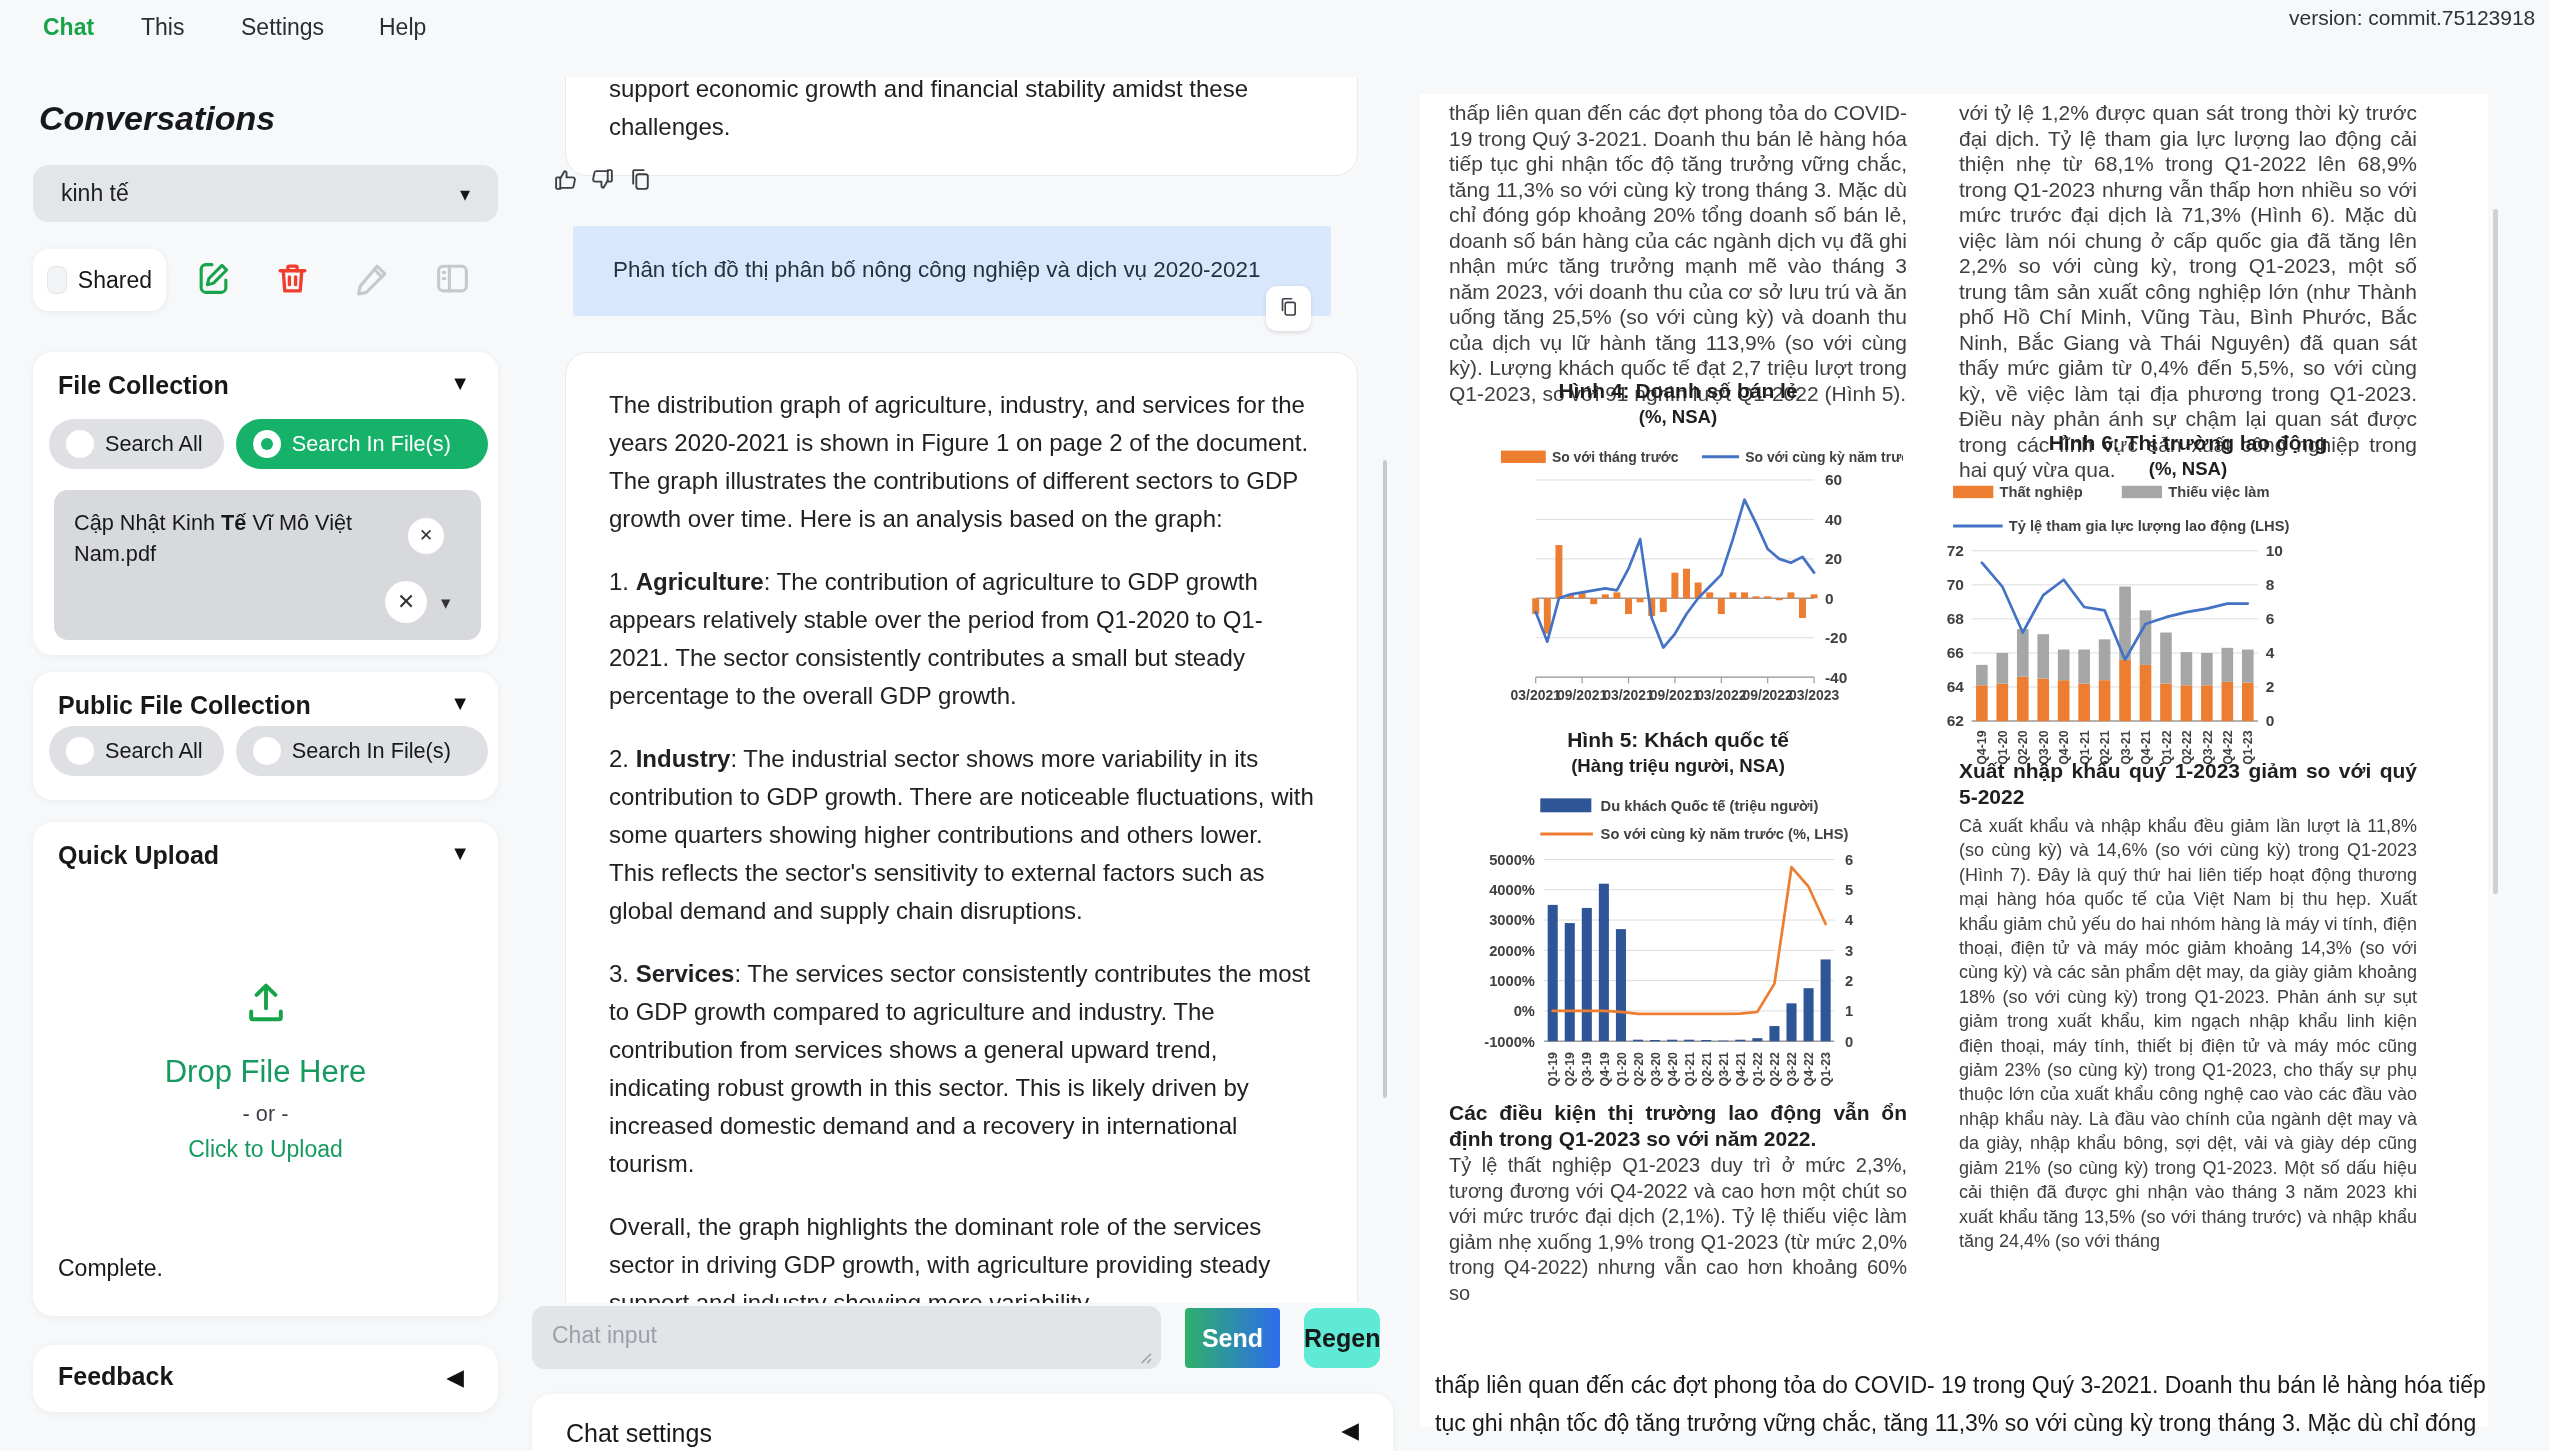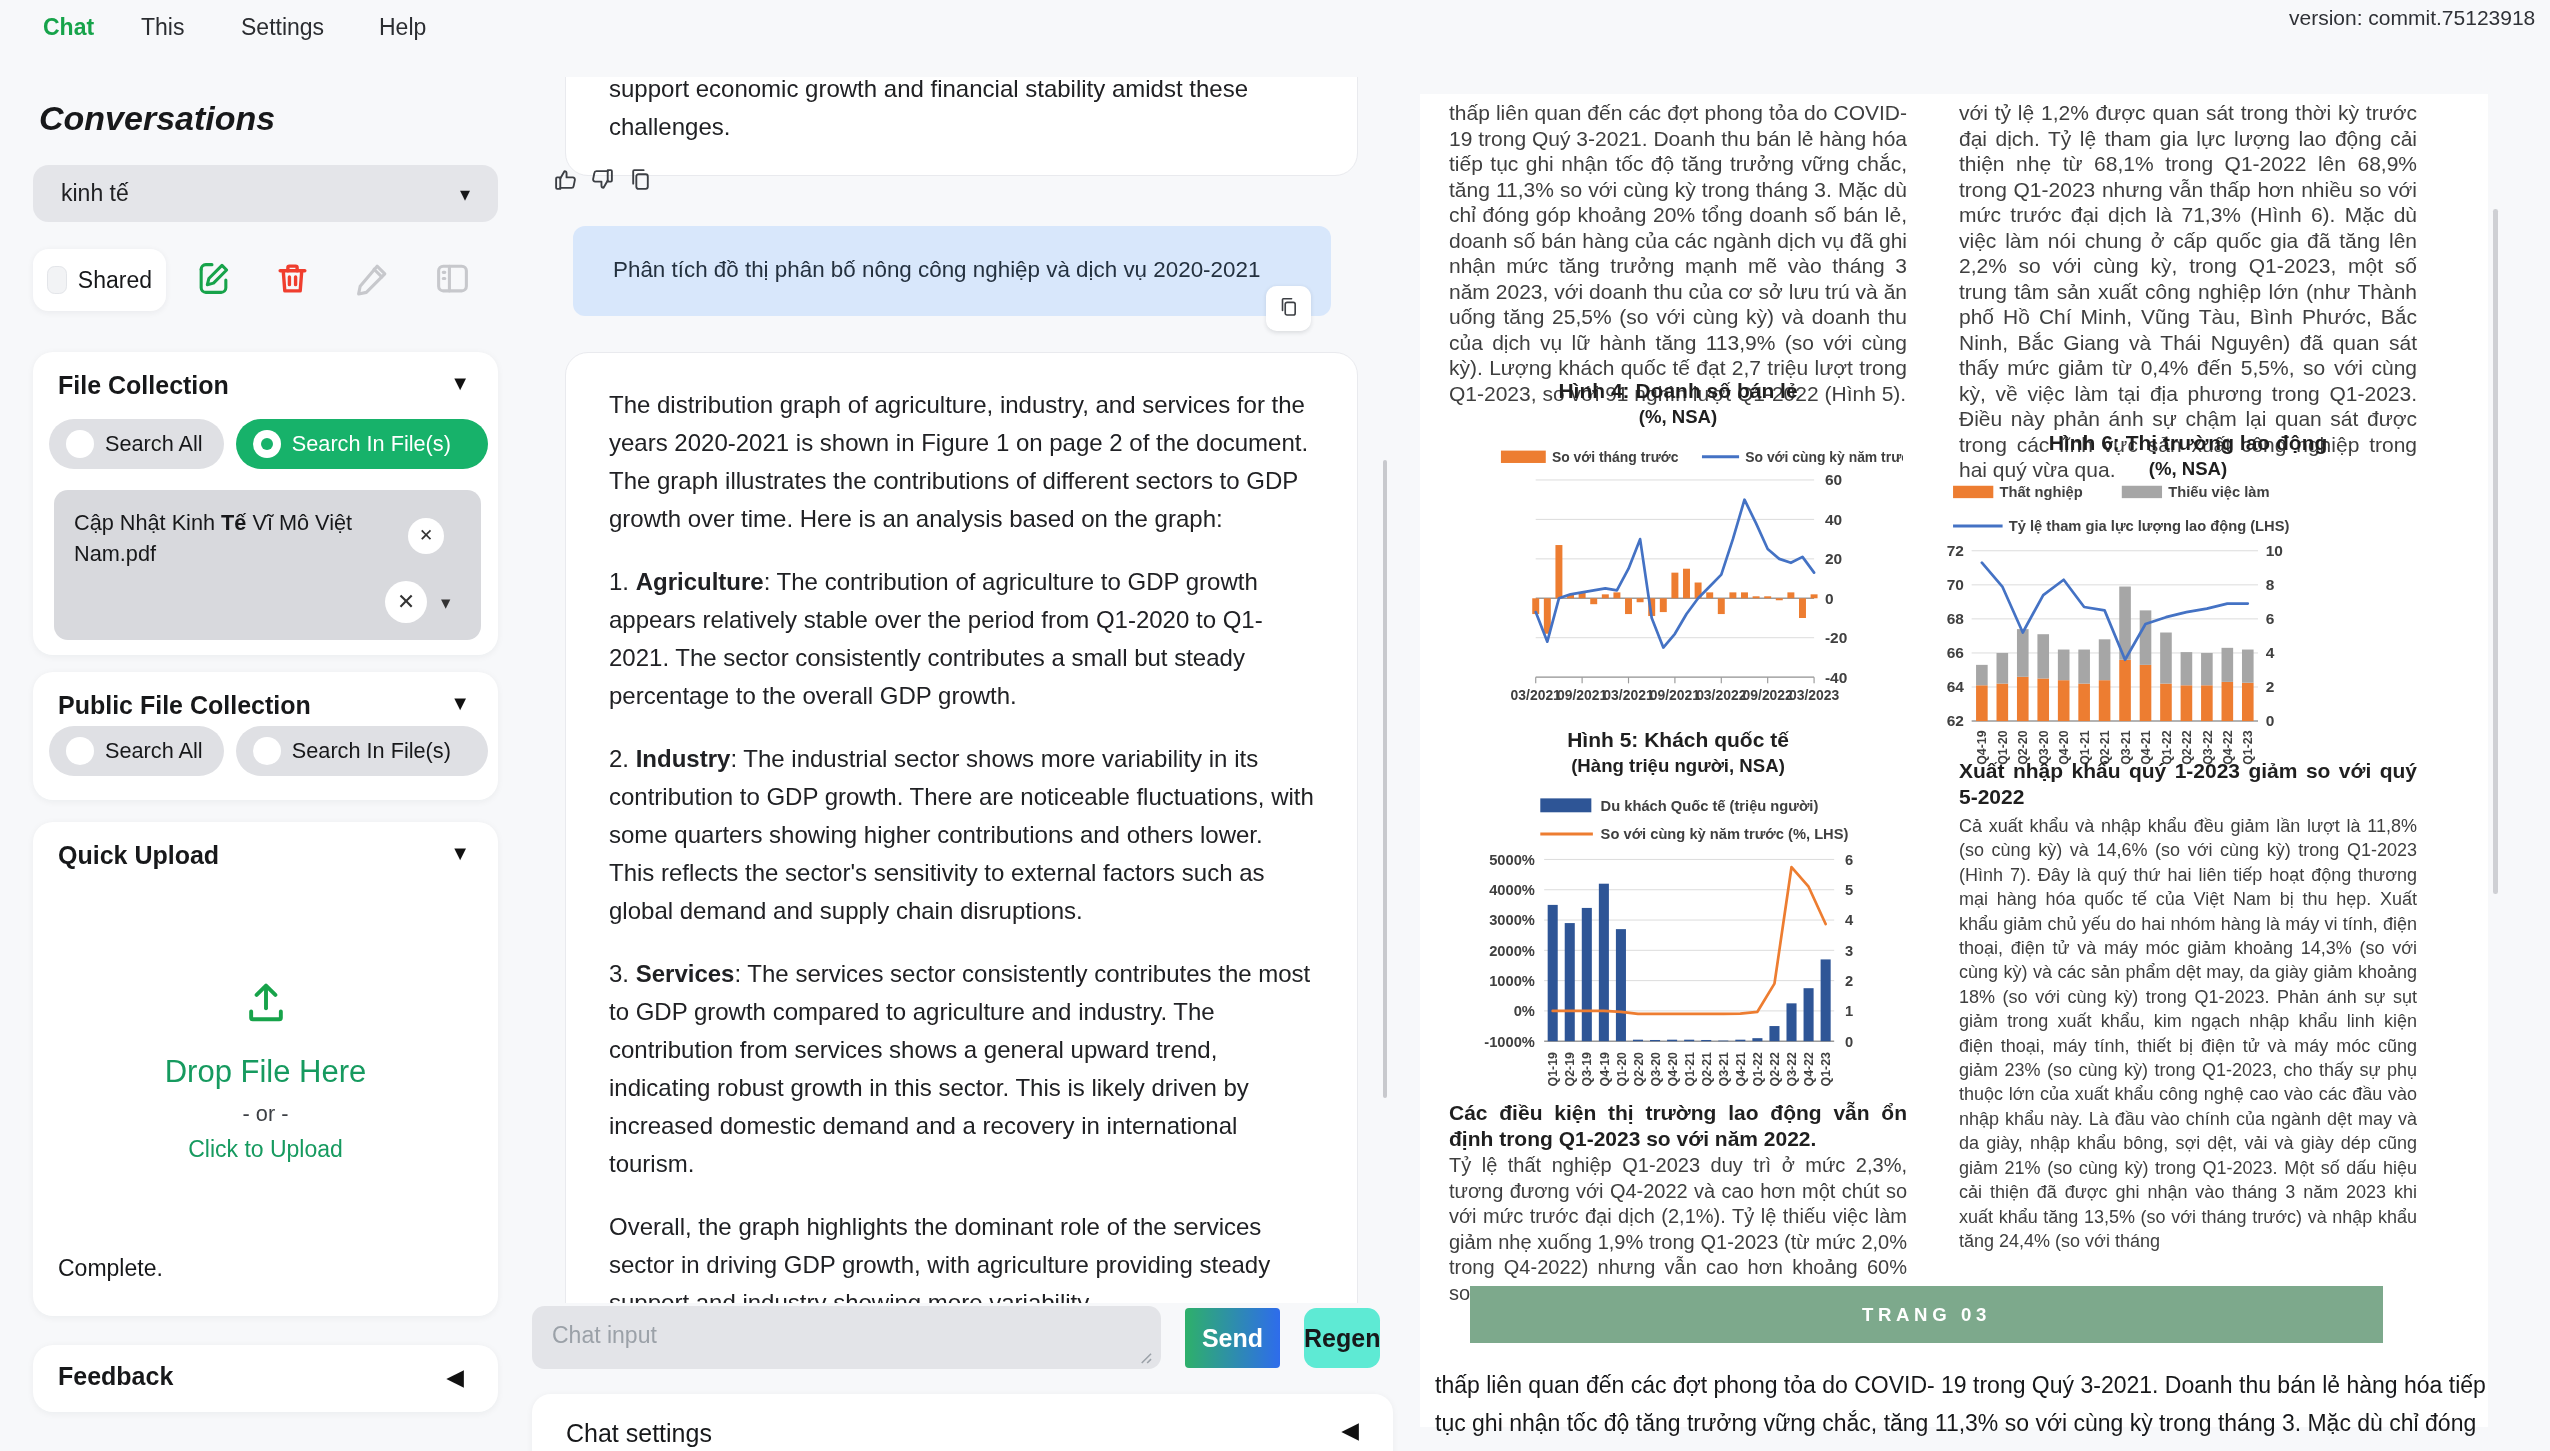--- a/index.html
+++ b/index.html
@@ -69,21 +69,21 @@
 
   
   .chat-scroll { position:absolute; left:542px; top:77px; width:851px; height:1226px; overflow:hidden; }
   .bubble { position:absolute; background:#fff; border:1.5px solid #e9eaee; border-radius:23px; }
   .bubble-text { font-size:24px; line-height:38px; color:#202124; }
   .bubble-text p { margin-bottom:25px; }
   .actions { position:absolute; left:10.8px; top:90px; display:flex; gap:12.4px; }
   .actions button { background:none; border:none; cursor:pointer; padding:0; }
   .user-bubble {
     position:absolute; left:31px; top:149px; width:758px; height:90px;
-    background:#d8e7fb; border-radius:12px;
+    background:#d8e7fb; border-radius:3px;
   }
   .user-bubble .msg { position:absolute; left:40px; top:31px; font-size:22.4px; color:#24313f; white-space:nowrap; }
   .copy-tab {
     position:absolute; right:20px; top:60px; width:45px; height:45px; background:#fff;
     border-radius:10.8px; box-shadow:0 1.5px 4.6px rgba(27,31,45,.12); border:none; cursor:pointer;
     display:flex; align-items:center; justify-content:center;
   }
   .chat-scrollbar { position:absolute; left:1383px; top:460px; width:3.9px; height:638px; background:#c8c9cd; border-radius:2.3px; }
 
   .chat-input {
@@ -519,18 +519,17 @@
       <text x="404.35714285714283" y="344" transform="rotate(-90 404.35714285714283 344)" text-anchor="end" font-size="16" font-weight="600" fill="#404040">Q4-22</text>
       <text x="430.7857142857143" y="344" transform="rotate(-90 430.7857142857143 344)" text-anchor="end" font-size="16" font-weight="600" fill="#404040">Q1-23</text>
     </svg>
 
   <div class="pdf-heading" style="left:29px;top:1006px">Các điều kiện thị trường lao động vẫn ổn định trong Q1-2023 so với năm 2022.</div>
   <div class="pdf-body" style="left:29px;top:1059px;font-size:20px;line-height:25.5px">Tỷ lệ thất nghiệp Q1-2023 duy trì ở mức 2,3%, tương đương với Q4-2022 và cao hơn một chút so với mức trước đại dịch (2,1%). Tỷ lệ thiếu việc làm giảm nhẹ xuống 1,9% trong Q1-2023 (từ mức 2,0% trong Q4-2022) nhưng vẫn cao hơn khoảng 60% so</div>
 
   <div class="pdf-heading" style="left:539px;top:664px">Xuất nhập khẩu quý 1-2023 giảm so với quý 5-2022</div>
   <div class="pdf-body" style="left:539px;top:720px;font-size:18px;line-height:24.4px">Cả xuất khẩu và nhập khẩu đều giảm lần lượt là 11,8% (so cùng kỳ) và 14,6% (so với cùng kỳ) trong Q1-2023 (Hình 7). Đây là quý thứ hai liên tiếp hoạt động thương mại hàng hóa quốc tế của Việt Nam bị thu hẹp. Xuất khẩu giảm chủ yếu do hai nhóm hàng là máy vi tính, điện thoại, điện tử và máy móc giảm khoảng 14,3% (so với cùng kỳ) và các sản phẩm dệt may, da giày giảm khoảng 18% (so với cùng kỳ) trong Q1-2023. Phản ánh sự sụt giảm trong xuất khẩu, kim ngạch nhập khẩu linh kiện điện thoại, máy tính, thiết bị điện tử và máy móc cũng giảm 23% (so cùng kỳ) trong Q1-2023, cho thấy sự phụ thuộc lớn của xuất khẩu công nghệ cao vào các đầu vào nhập khẩu này. Là đầu vào chính của ngành dệt may và da giày, nhập khẩu bông, sợi dệt, vải và giày dép cũng giảm 21% (so cùng kỳ) trong Q1-2023. Một số dấu hiệu cải thiện đã được ghi nhận vào tháng 3 năm 2023 khi xuất khẩu tăng 13,5% (so với tháng trước) và nhập khẩu tăng 24,4% (so với tháng</div>
 
-  <div class="pdf-footer">TRANG 03</div>
 </section>
 
 <div class="below-text">thấp liên quan đến các đợt phong tỏa do COVID- 19 trong Quý 3-2021. Doanh thu bán lẻ hàng hóa tiếp tục ghi nhận tốc độ tăng trưởng vững chắc, tăng 11,3% so với cùng kỳ trong tháng 3. Mặc dù chỉ đóng góp khoảng 20%</div>
 <div class="pdf-scrollbar"></div>
 
 
 </body></html>

